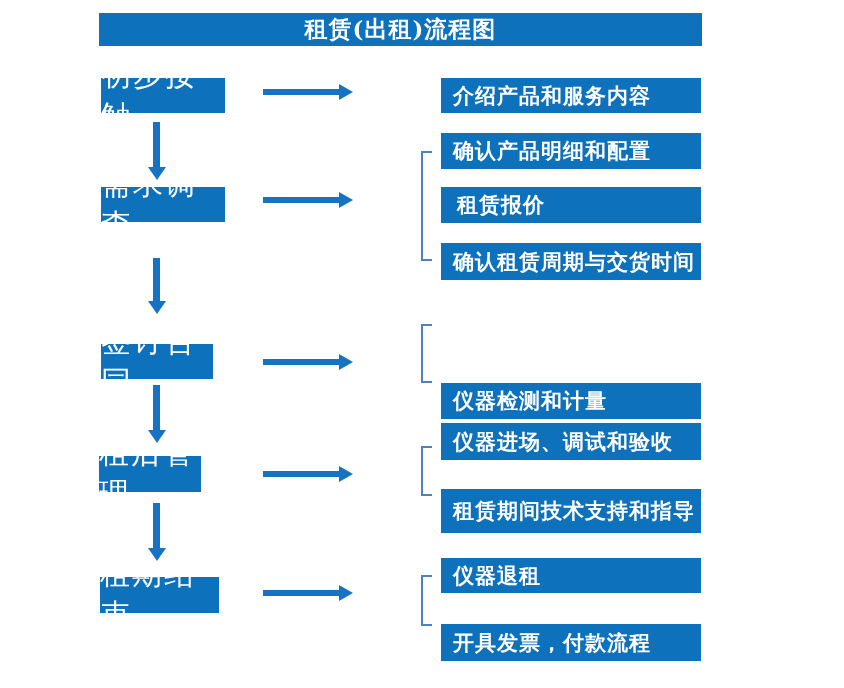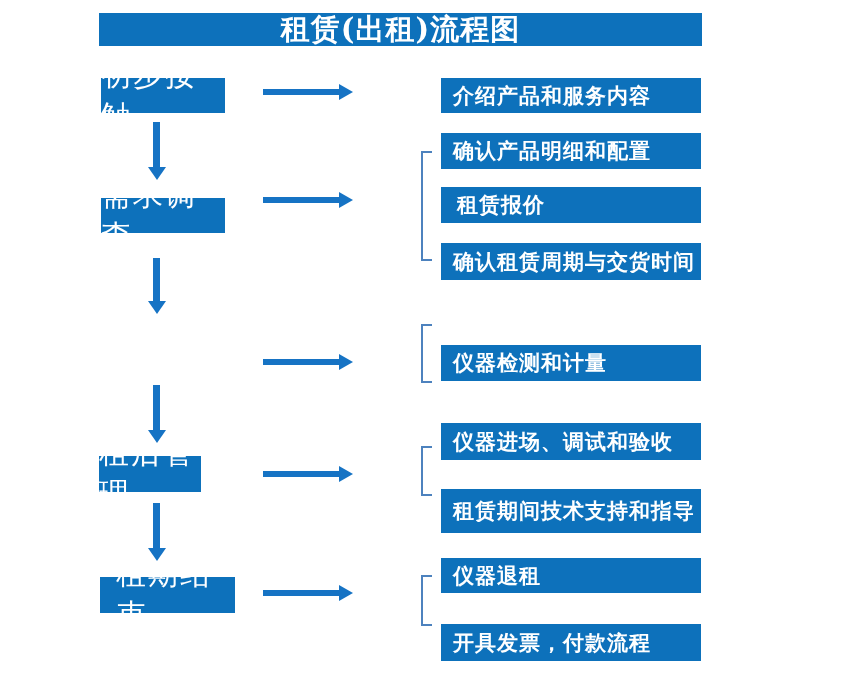--- a/index.html
+++ b/index.html
@@ -2,44 +2,44 @@
 <html><head>
 <meta charset="utf-8">
 <style>
   html,body { margin:0; padding:0; background:#ffffff; }
   .canvas {
     position:relative; width:844px; height:688px; background:#ffffff;
     font-family:"DejaVu Serif","Liberation Serif",serif; overflow:hidden;
   }
   .title-bar {
     position:absolute; left:99px; top:13px; width:603px; height:33px;
-    background:#0d71bb; color:#ffffff; font-weight:bold; font-size:29px;
+    background:#0d71bb; color:#ffffff; font-weight:bold; font-size:23px;
     display:flex; align-items:center; justify-content:center; letter-spacing:1px;
   }
   .stage {
     position:absolute; background:#0d71bb; color:#ffffff; font-weight:normal;
     font-size:30px; display:flex; align-items:center; justify-content:center;
     letter-spacing:2px;
   }
   .out {
     position:absolute; left:441px; width:260px; background:#0d71bb; color:#ffffff;
     font-weight:bold; font-size:21px; display:flex; align-items:center;
     padding-left:12px; box-sizing:border-box; letter-spacing:1px;
   }
   .s1 { left:101px; top:78px;  width:124px; height:35px; }
-  .s2 { left:101px; top:187px; width:124px; height:35px;margin-top:11px; }
+  .s2 { left:101px; top:187px; width:124px; height:35px; }
   .s3 { left:101px; top:344px; width:112px; height:35px; }
   .s4 { left:99px;  top:456px; width:102px; height:36px; }
-  .s5 { left:100px; top:577px; width:119px; height:36px;padding-left:16px; }
+  .s5 { left:100px; top:577px; width:119px; height:36px; }
   .r1  { top:78px;  height:35px; }
   .r2  { top:133px; height:36px; }
   .r3  { top:187px; height:36px;padding-left:16px; }
   .r4  { top:243px; height:37px; }
   .r5  { top:313px; height:35px; }
-  .r6  { top:345px; height:36px; }
+  .r6  { top:383px; height:36px; }
   .r7  { top:423px; height:37px; }
   .r8  { top:489px; height:44px; }
   .r9  { top:558px; height:35px; }
   .r10 { top:608px; height:37px;margin-top:16px; }
 
   
   .h-arrow { position:absolute; left:263px; width:90px; height:16px; }
   .h-arrow .shaft { position:absolute; left:0; top:5px; width:76px; height:6px; background:#1673c4; }
   .h-arrow .head  { position:absolute; left:76px; top:0; width:0; height:0;
                     border-top:8px solid transparent; border-bottom:8px solid transparent;
@@ -68,20 +68,21 @@
 </style>
 </head>
 <body>
 
 <div class="canvas">
 
   <div class="title-bar">租赁(出租)流程图</div>
 
   <div class="stage s1">初步接触</div>
   <div class="stage s2">需求调查</div>
+  <div class="stage s3">签订合同</div>
   <div class="stage s4">租后管理</div>
   <div class="stage s5">租期结束</div>
 
   <div class="v-arrow v1">
       <div class="shaft"></div>
       <div class="head"></div>
     </div>
   <div class="v-arrow v2">
       <div class="shaft"></div>
       <div class="head"></div>

